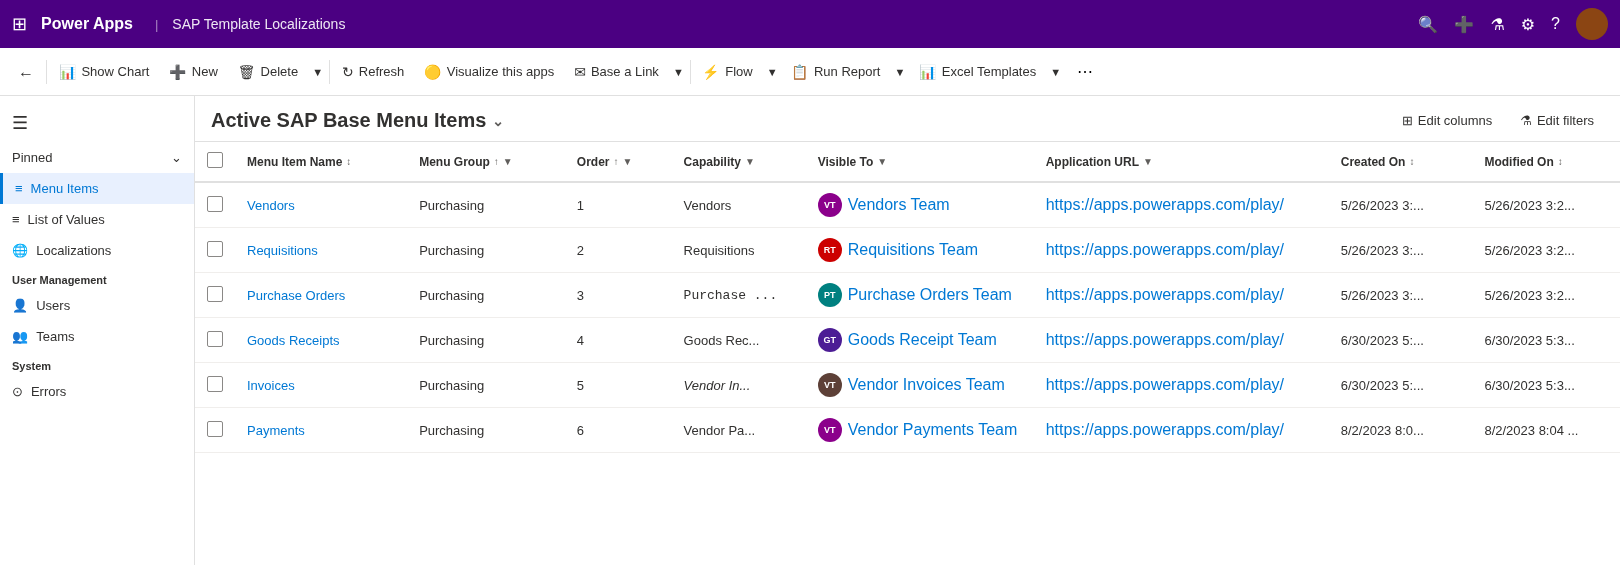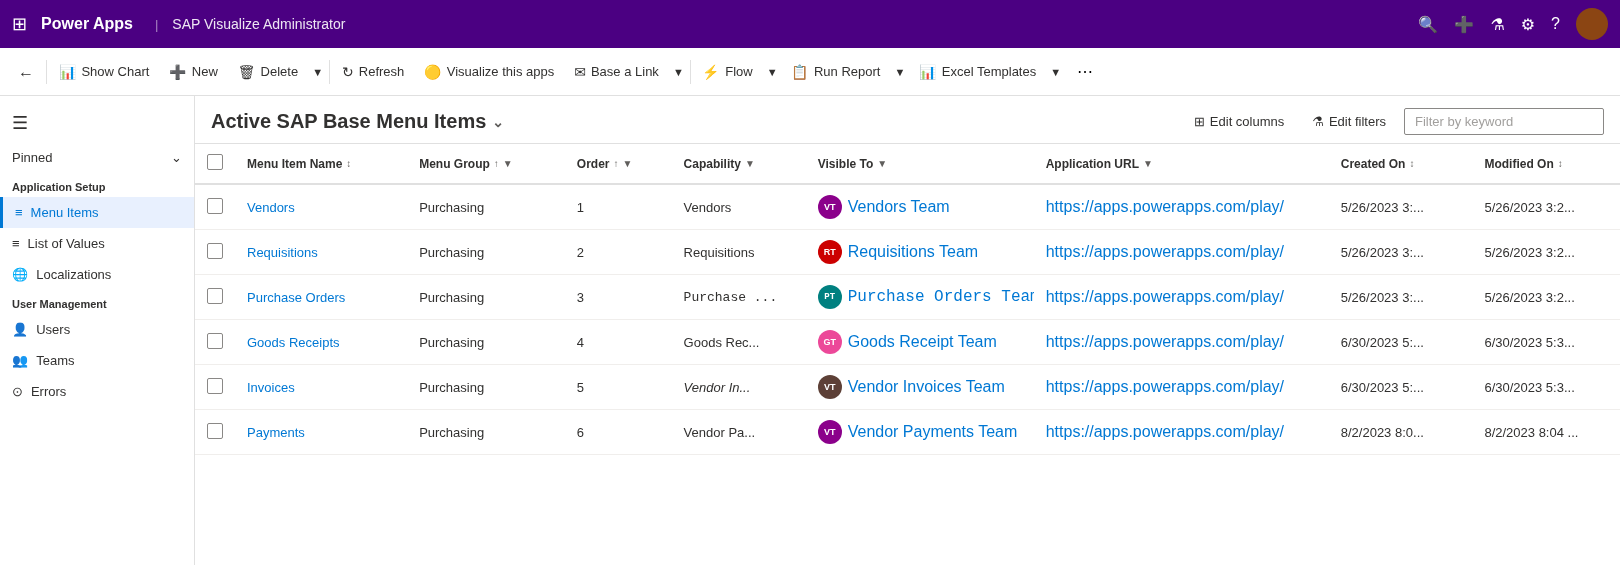--- a/index.html
+++ b/index.html
@@ -238,21 +238,21 @@
       display: inline-block;
     }
   </style>
 </head>
 <body>
 
 <div class="top-nav">
   <span class="waffle-icon">⊞</span>
   <span class="app-name">Power Apps</span>
   <span class="separator">|</span>
-  <span class="app-title">SAP Visualize Administrator</span>
+  <span class="app-title">SAP Template Localizations</span>
   <div class="top-nav-right">
     <span>🔍</span>
     <span>➕</span>
     <span>⚗</span>
     <span>⚙</span>
     <span>?</span>
     <div class="avatar"></div>
   </div>
 </div>
 
@@ -308,21 +308,20 @@
 <div class="content-area">
 
   <div class="sidebar">
     <div class="sidebar-hamburger">☰</div>
 
     <div class="sidebar-pinned">
       <span>Pinned</span>
       <span>⌄</span>
     </div>
 
-    <div class="sidebar-group-header">Application Setup</div>
 
     <div class="sidebar-section-item active">
       <span>≡</span>
       <span>Menu Items</span>
     </div>
 
     <div class="sidebar-section-item">
       <span>≡</span>
       <span>List of Values</span>
     </div>
@@ -337,20 +336,21 @@
     <div class="sidebar-section-item">
       <span>👤</span>
       <span>Users</span>
     </div>
 
     <div class="sidebar-section-item">
       <span>👥</span>
       <span>Teams</span>
     </div>
 
+    <div class="sidebar-group-header">System</div>
 
     <div class="sidebar-section-item">
       <span>⊙</span>
       <span>Errors</span>
     </div>
   </div>
 
   <div class="main-content">
 
     <div class="page-header">
@@ -360,21 +360,20 @@
       </div>
       <div class="page-header-actions">
         <button class="header-action-btn">
           <span>⊞</span>
           <span>Edit columns</span>
         </button>
         <button class="header-action-btn">
           <span>⚗</span>
           <span>Edit filters</span>
         </button>
-        <input class="filter-input" type="text" placeholder="Filter by keyword" style="">
       </div>
     </div>
 
     <div class="table-container">
       <table>
         <thead>
           <tr>
             <th class="checkbox-cell">
               <div class="row-checkbox"></div>
             </th>
@@ -478,21 +477,21 @@
             <tr>
     <td class="checkbox-cell">
       <div class="row-checkbox"></div>
     </td>
     <td class="link-cell" style="max-width:140px;">
       <a href="#">Purchase Orders</a>
     </td>
     <td style="max-width:100px;">Purchasing</td>
     <td style="max-width:60px;">3</td>
     <td style="max-width:100px;font-family:Liberation Mono, monospace;">Purchase ...</td>
-    <td style="max-width:170px;font-family:Liberation Mono, monospace;">
+    <td style="max-width:170px;">
       <div class="visible-to-cell">
         <div class="team-avatar" style="background:#008080;">PT</div>
         <a href="#" class="url-link">Purchase Orders Team</a>
       </div>
     </td>
     <td style="max-width:220px;">
       <a href="#" class="url-link">https://apps.powerapps.com/play/</a>
     </td>
     <td style="max-width:110px;">5/26/2023 3:...</td>
     <td style="max-width:110px;">5/26/2023 3:2...</td>
@@ -502,21 +501,21 @@
       <div class="row-checkbox"></div>
     </td>
     <td class="link-cell" style="max-width:140px;">
       <a href="#">Goods Receipts</a>
     </td>
     <td style="max-width:100px;">Purchasing</td>
     <td style="max-width:60px;">4</td>
     <td style="max-width:100px;">Goods Rec...</td>
     <td style="max-width:170px;">
       <div class="visible-to-cell">
-        <div class="team-avatar" style="background:#ec4899;">GT</div>
+        <div class="team-avatar" style="background:#4c1d95;">GT</div>
         <a href="#" class="url-link">Goods Receipt Team</a>
       </div>
     </td>
     <td style="max-width:220px;">
       <a href="#" class="url-link">https://apps.powerapps.com/play/</a>
     </td>
     <td style="max-width:110px;">6/30/2023 5:...</td>
     <td style="max-width:110px;">6/30/2023 5:3...</td>
   </tr>
             <tr>

